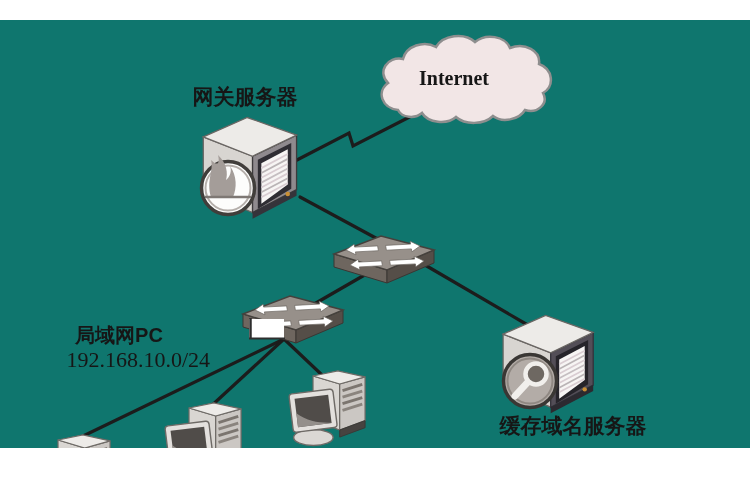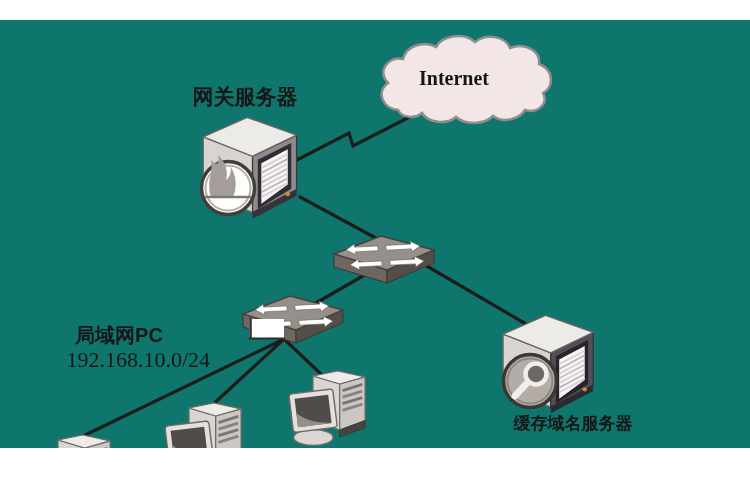--- a/index.html
+++ b/index.html
@@ -8,21 +8,21 @@
     overflow:hidden; font-family:"Liberation Sans", sans-serif;margin-top:20px;
   }
   .stage svg.diagram { position:absolute; left:0; top:0; }
   .label { position:absolute; text-align:center; color:#161616; line-height:1.15; }
   .cjk   { font-family:"Liberation Sans", sans-serif; font-weight:bold; }
   .serif { font-family:"Liberation Serif", serif; }
   .lbl-gateway  { left:165px; top:65px;  width:160px; font-size:21px; }
   .lbl-internet { left:393px; top:47px;  width:122px; font-size:20px; font-weight:bold; }
   .lbl-lan-name { left:28px;  top:304px; width:182px; font-size:20px; }
   .lbl-lan-ip   { left:28px;  top:327px; width:182px; font-size:22px;text-align:right; }
-  .lbl-dns-name { left:487px; top:394px; width:172px; font-size:17px; }
+  .lbl-dns-name { left:487px; top:394px; width:172px; font-size:21px; }
   .lbl-dns-ip   { left:487px; top:419px; width:180px; font-size:20px; }
 </style>
 </head>
 <body>
 
 <div class="stage">
 
   <svg class="diagram" width="750" height="500" viewBox="0 0 750 500">
 
     <defs>

